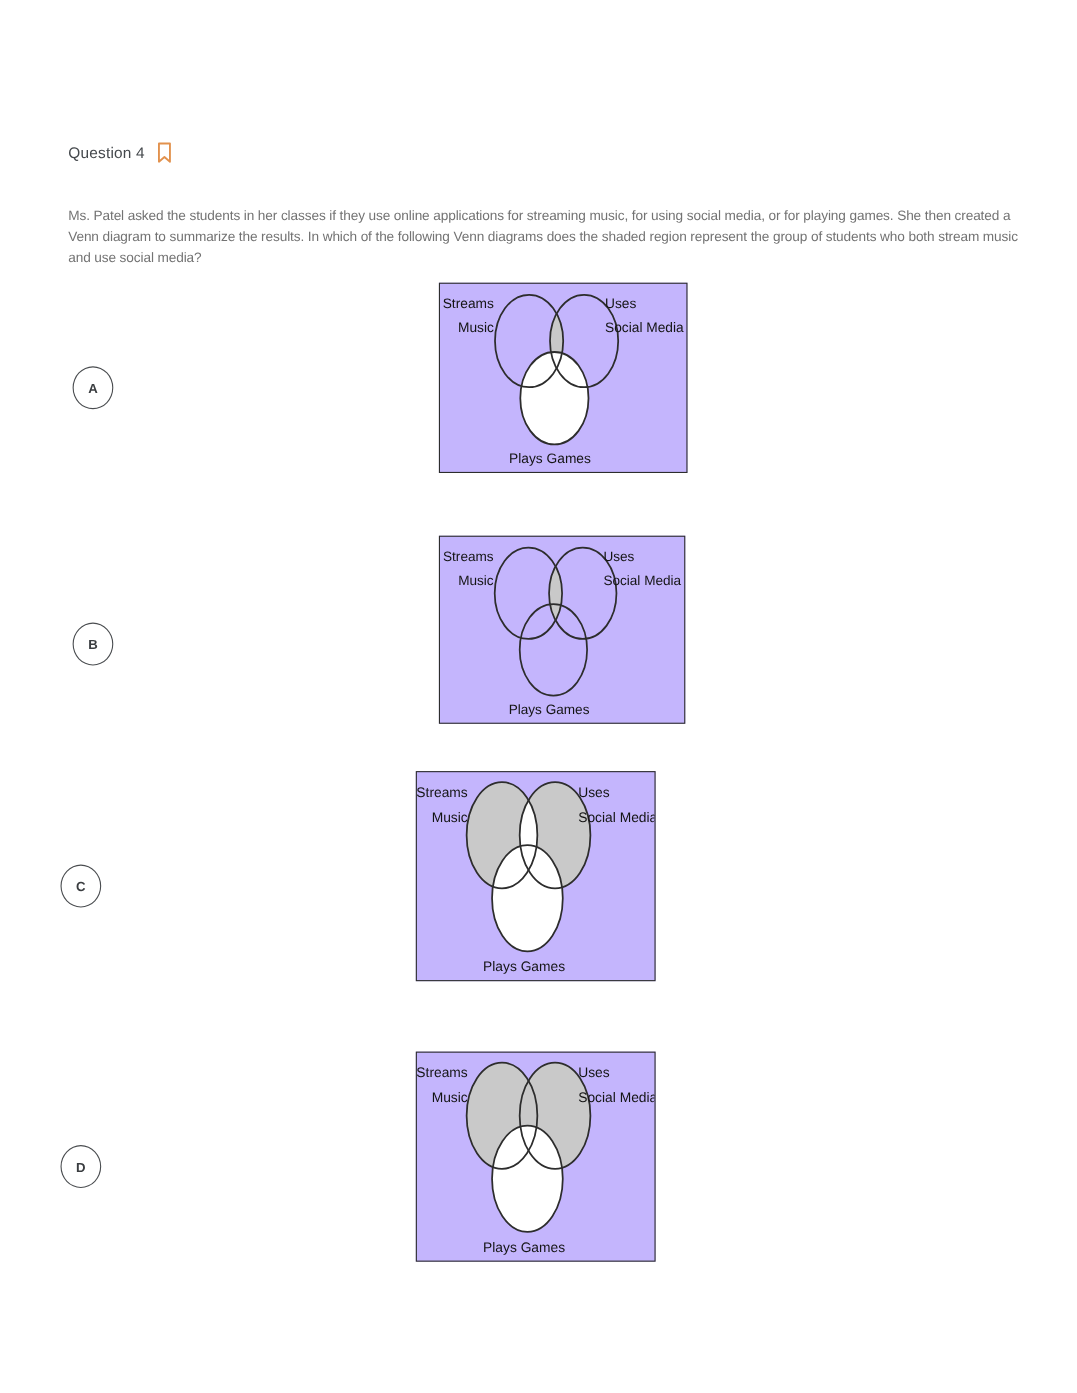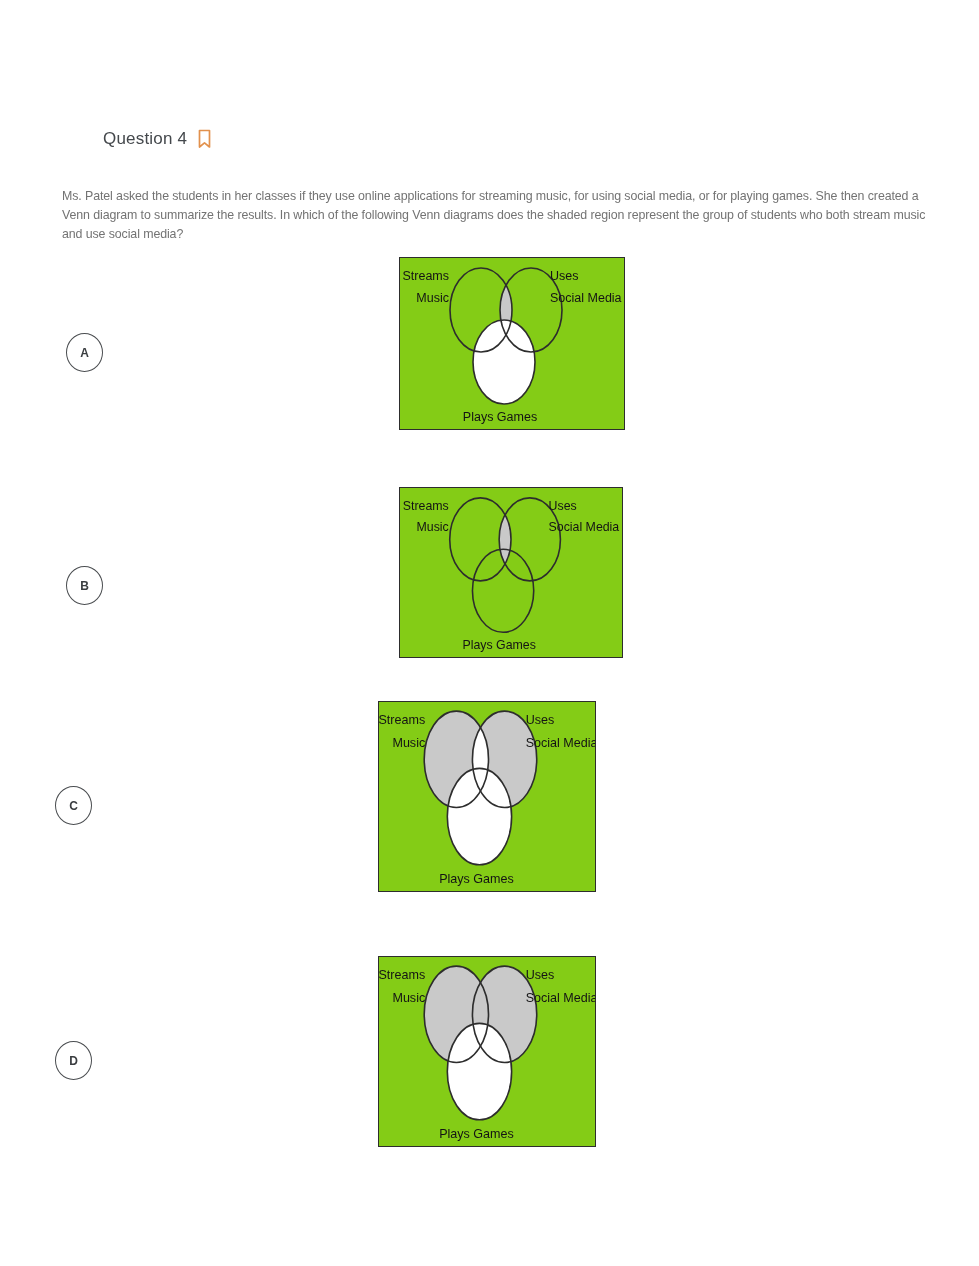--- a/index.html
+++ b/index.html
@@ -10,21 +10,21 @@
     position: relative;
     color: #3f4346;
   }
   .page { position: relative; width: 979px; height: 1266px; background: #ffffff; }
 
   
   .q-header {
     position: absolute; left: 62px; top: 129px;
     display: flex; align-items: center; gap: 10px;
   }
-  .q-title { font-size: 17px; color: #44484c; letter-spacing: 0.2px; margin-left: 41px; }
+  .q-title { font-size: 14px; color: #44484c; letter-spacing: 0.2px; }
   .bookmark { width: 15px; height: 20px; display: block; }
 
   
   .q-text {
     position: absolute; left: 62px; top: 187px; width: 872px;
     font-size: 12.4px; line-height: 19px; color: #737373;
     letter-spacing: -0.1px;
   }
 
   
@@ -32,21 +32,21 @@
     position: absolute;
     width: 37px; height: 39px;
     border: 1.5px solid #4a4d50; border-radius: 50%;
     display: flex; align-items: center; justify-content: center;
     font-size: 12px; font-weight: bold; color: #3a3d40;
     background: #ffffff; cursor: pointer;
   }
   .venn-box {
     position: absolute;
     border: 1.6px solid #2d2d2d;
-    background: #84cc16;
+    background: #c4b5fd;
   }
   .venn-box svg { display: block; width: 100%; height: 100%; }
   .venn-label {
     font-family: "Liberation Sans", sans-serif;
     font-size: 12.5px;
     fill: #141414;
   }
 </style>
 </head>
 <body>

